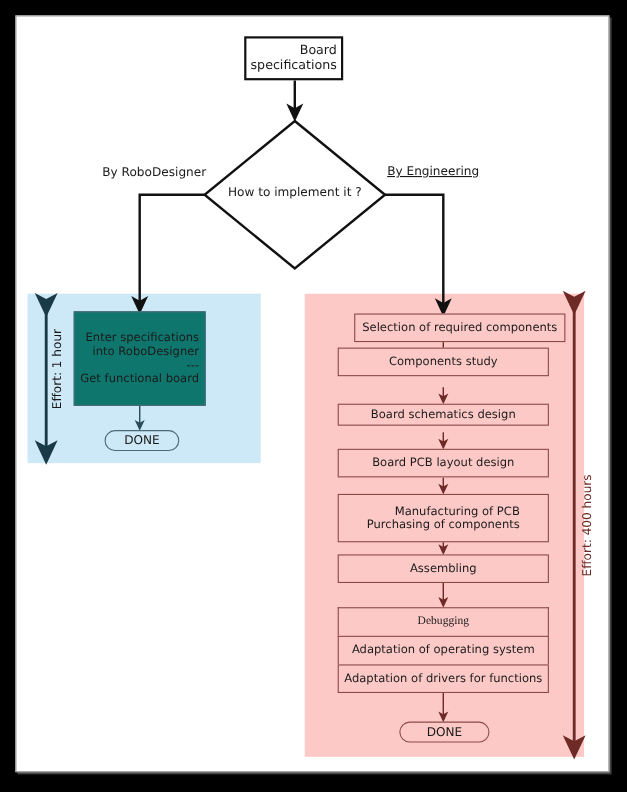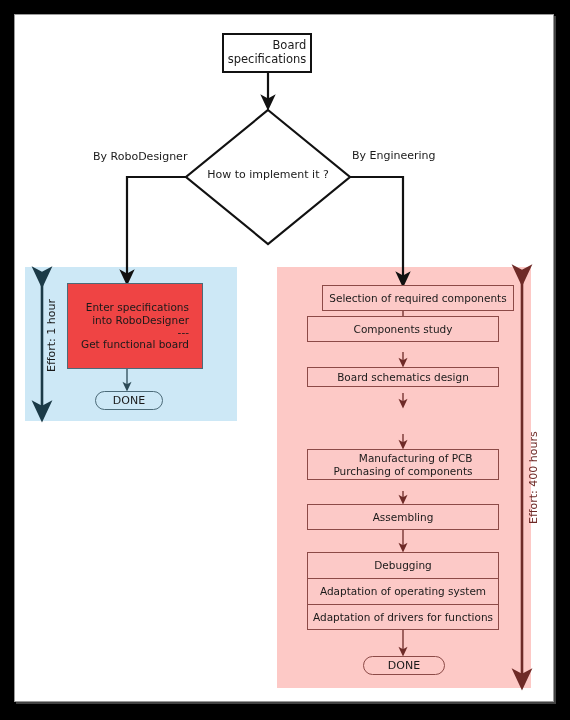--- a/index.html
+++ b/index.html
@@ -108,30 +108,30 @@
   }
 
   
   .branch-label {
     position: absolute;
     font-size: 11px;
     color: #1a1a1a;
     white-space: nowrap;
   }
   #label-left-branch  { left: 93px;  top: 150px; }
-  #label-right-branch { left: 352px; top: 149px; }
+  #label-right-branch { left: 352px; top: 149px; text-decoration: underline; }
 
   
   #box-robodesigner {
     left: 67px;
     top: 283px;
-    width: 136px;
+    width: 120px;
     height: 86px;
     border: 1px solid #4b6a78;
-    background: #ef4444;
+    background: #0f766e;
     font-size: 10.5px;
     flex-direction: column;
   }
 
   .terminator {
     position: absolute;
     box-sizing: border-box;
     display: flex;
     align-items: center;
     justify-content: center;
@@ -162,24 +162,24 @@
     width: 192px;
     border: 1px solid #8c4a47;
     background: #fcc9c7;
     font-size: 10.5px;
     color: #1a1a1a;
   }
   #p-selection   { top: 285px; height: 26px; margin-left: 15px; }
   #p-study       { top: 316px; height: 26px; }
   #p-schematics  { top: 367px; height: 20px; }
   #p-pcblayout   { top: 408px; height: 26px; }
-  #p-manufacture { top: 449px; height: 31px; flex-direction: column; }
+  #p-manufacture { top: 449px; height: 44px; flex-direction: column; }
   #p-assembling  { top: 504px; height: 26px; }
   
-  #p-debug       { top: 552px; height: 26px; border-bottom: none; }
+  #p-debug       { top: 552px; height: 26px; border-bottom: none; font-family: Liberation Serif, serif; }
   #p-adapt-os    { top: 578px; height: 26px; border-bottom: none; }
   #p-adapt-drv   { top: 604px; height: 26px; }
 
   
   .effort-label {
     position: absolute;
     font-size: 11px;
     white-space: nowrap;
     transform-origin: 0 0;
   }
@@ -267,20 +267,21 @@
 Get functional board</div>
 
     <div class="terminator" id="done-blue">DONE</div>
 
     <div class="node pnode" id="p-selection">Selection of required components</div>
 
     <div class="node pnode" id="p-study">Components study</div>
 
     <div class="node pnode" id="p-schematics">Board schematics design</div>
 
+    <div class="node pnode" id="p-pcblayout">Board PCB layout design</div>
 
     <div class="node pnode" id="p-manufacture">Manufacturing of PCB
 Purchasing of components</div>
 
     <div class="node pnode" id="p-assembling">Assembling</div>
 
     <div class="node pnode" id="p-debug">Debugging</div>
 
     <div class="node pnode" id="p-adapt-os">Adaptation of operating system</div>
 

